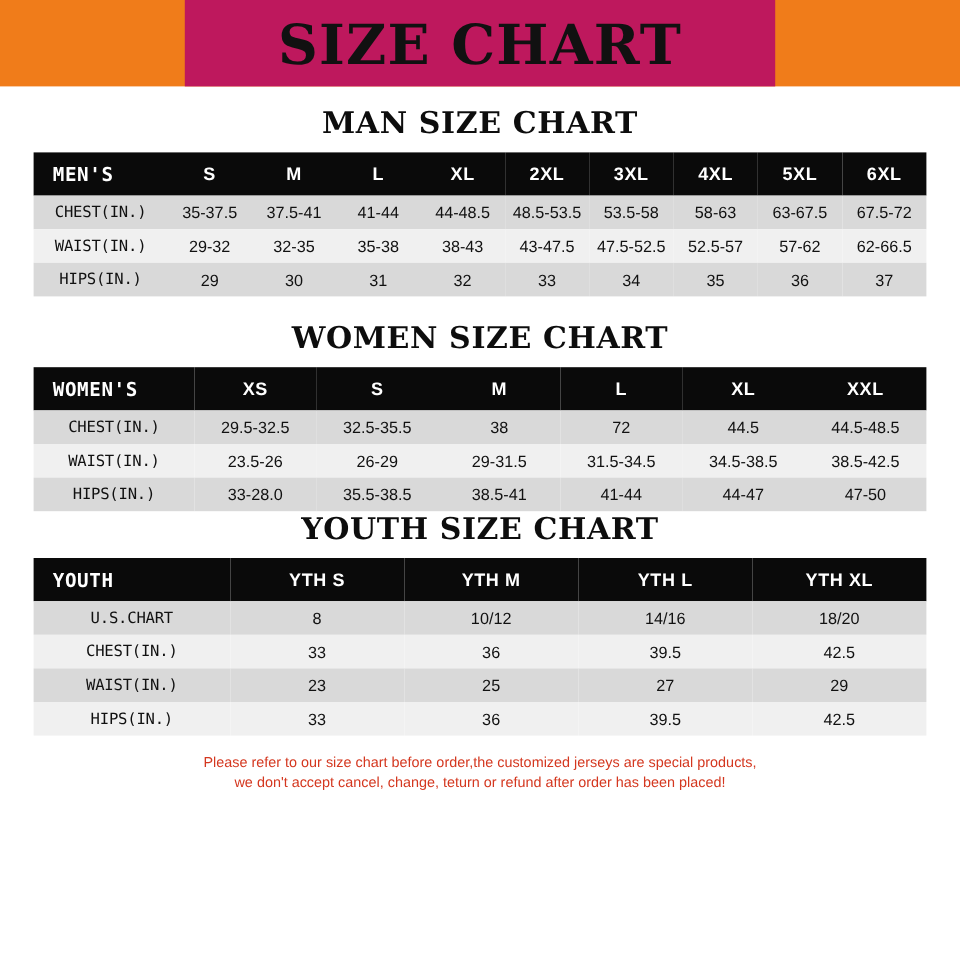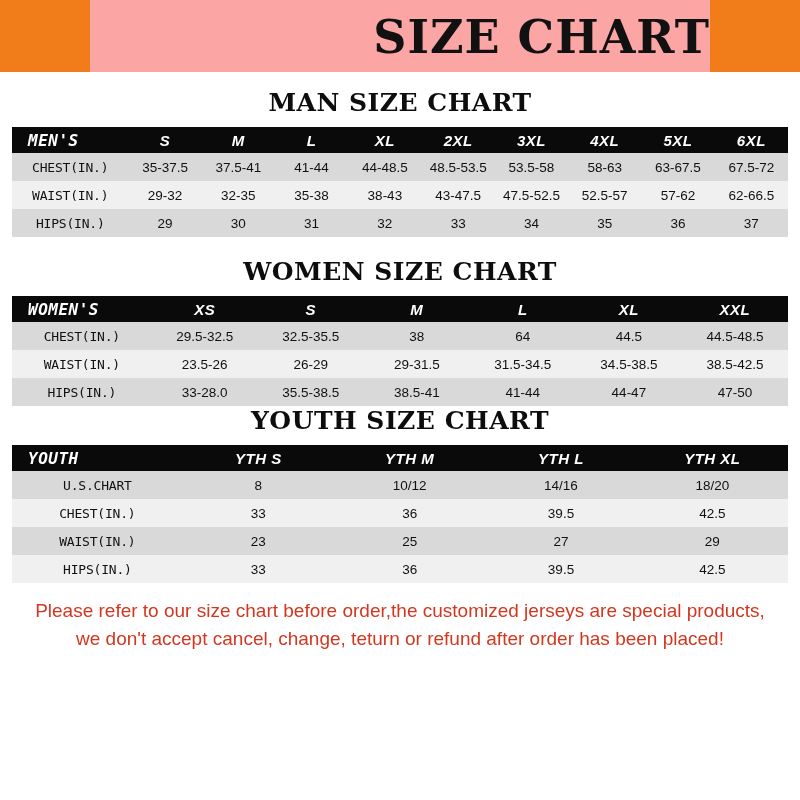--- a/index.html
+++ b/index.html
@@ -19,40 +19,40 @@
   
   .banner {
     position: relative;
     height: 72px;
     background: #f07c1a;
     display: flex;
     align-items: center;
     justify-content: center;
   }
   .banner .banner-inner {
-    background: #fca5a5;
-    width: 620px;
+    background: #be185d;
+    width: 492px;
     height: 72px;
     display: flex;
     align-items: center;
-    justify-content: flex-end;
+    justify-content: center;
   }
   .banner-title {
     font-family: "DejaVu Serif", serif;
     font-weight: bold;
     font-size: 46px;
     letter-spacing: 1px;
     color: #111111;
     line-height: 1;
     margin-top: 2px;
   }
 
   
   .content {
-    padding: 0 12px;
+    padding: 0 28px;
     box-sizing: border-box;
   }
   .section-title {
     text-align: center;
     font-family: "DejaVu Serif", serif;
     font-weight: bold;
     font-size: 25px;
     letter-spacing: 0.5px;
     color: #0d0d0d;
   }
@@ -71,25 +71,24 @@
     text-align: center;
     font-size: 13.5px;
     padding: 0;
     height: 28px;
     vertical-align: middle;
     font-family: "Liberation Sans", sans-serif;
   }
   table.size-table thead th {
     background: #0a0a0a;
     color: #ffffff;
-    height: 26px;
+    height: 36px;
     font-weight: bold;
     font-size: 15px;
     letter-spacing: 0.5px;
-    font-style: italic;
   }
   table.size-table thead th.rowlabel {
     text-align: left;
     padding-left: 16px;
     font-family: "DejaVu Sans Mono", monospace;
     font-size: 16px;
     letter-spacing: 0.5px;
   }
   table.size-table tbody tr.odd td { background: #d9d9d9; }
   table.size-table tbody tr.even td { background: #f0f0f0; }
@@ -110,21 +109,21 @@
 
   .women-table thead th { height: 38px; font-size: 16px; }
   .women-table th, .women-table td { height: 31px; font-size: 14px; }
 
   
   .note {
     margin-top: 14px;
     padding: 0 18px;
     text-align: center;
     color: #d4371f;
-    font-size: 19px;
+    font-size: 12px;
     line-height: 1.45;
     font-family: "Liberation Sans", sans-serif;
   }
   .note div { white-space: nowrap; }
 </style>
 </head>
 <body>
 
 <div class="banner">
   <div class="banner-inner">
@@ -223,21 +222,21 @@
         <th>XL</th>
         <th>XXL</th>
       </tr>
     </thead>
     <tbody>
       <tr class="odd">
         <td class="rowlabel">CHEST(IN.)</td>
         <td>29.5-32.5</td>
         <td>32.5-35.5</td>
         <td>38</td>
-        <td>64</td>
+        <td>72</td>
         <td>44.5</td>
         <td>44.5-48.5</td>
       </tr>
       <tr class="even">
         <td class="rowlabel">WAIST(IN.)</td>
         <td>23.5-26</td>
         <td>26-29</td>
         <td>29-31.5</td>
         <td>31.5-34.5</td>
         <td>34.5-38.5</td>

